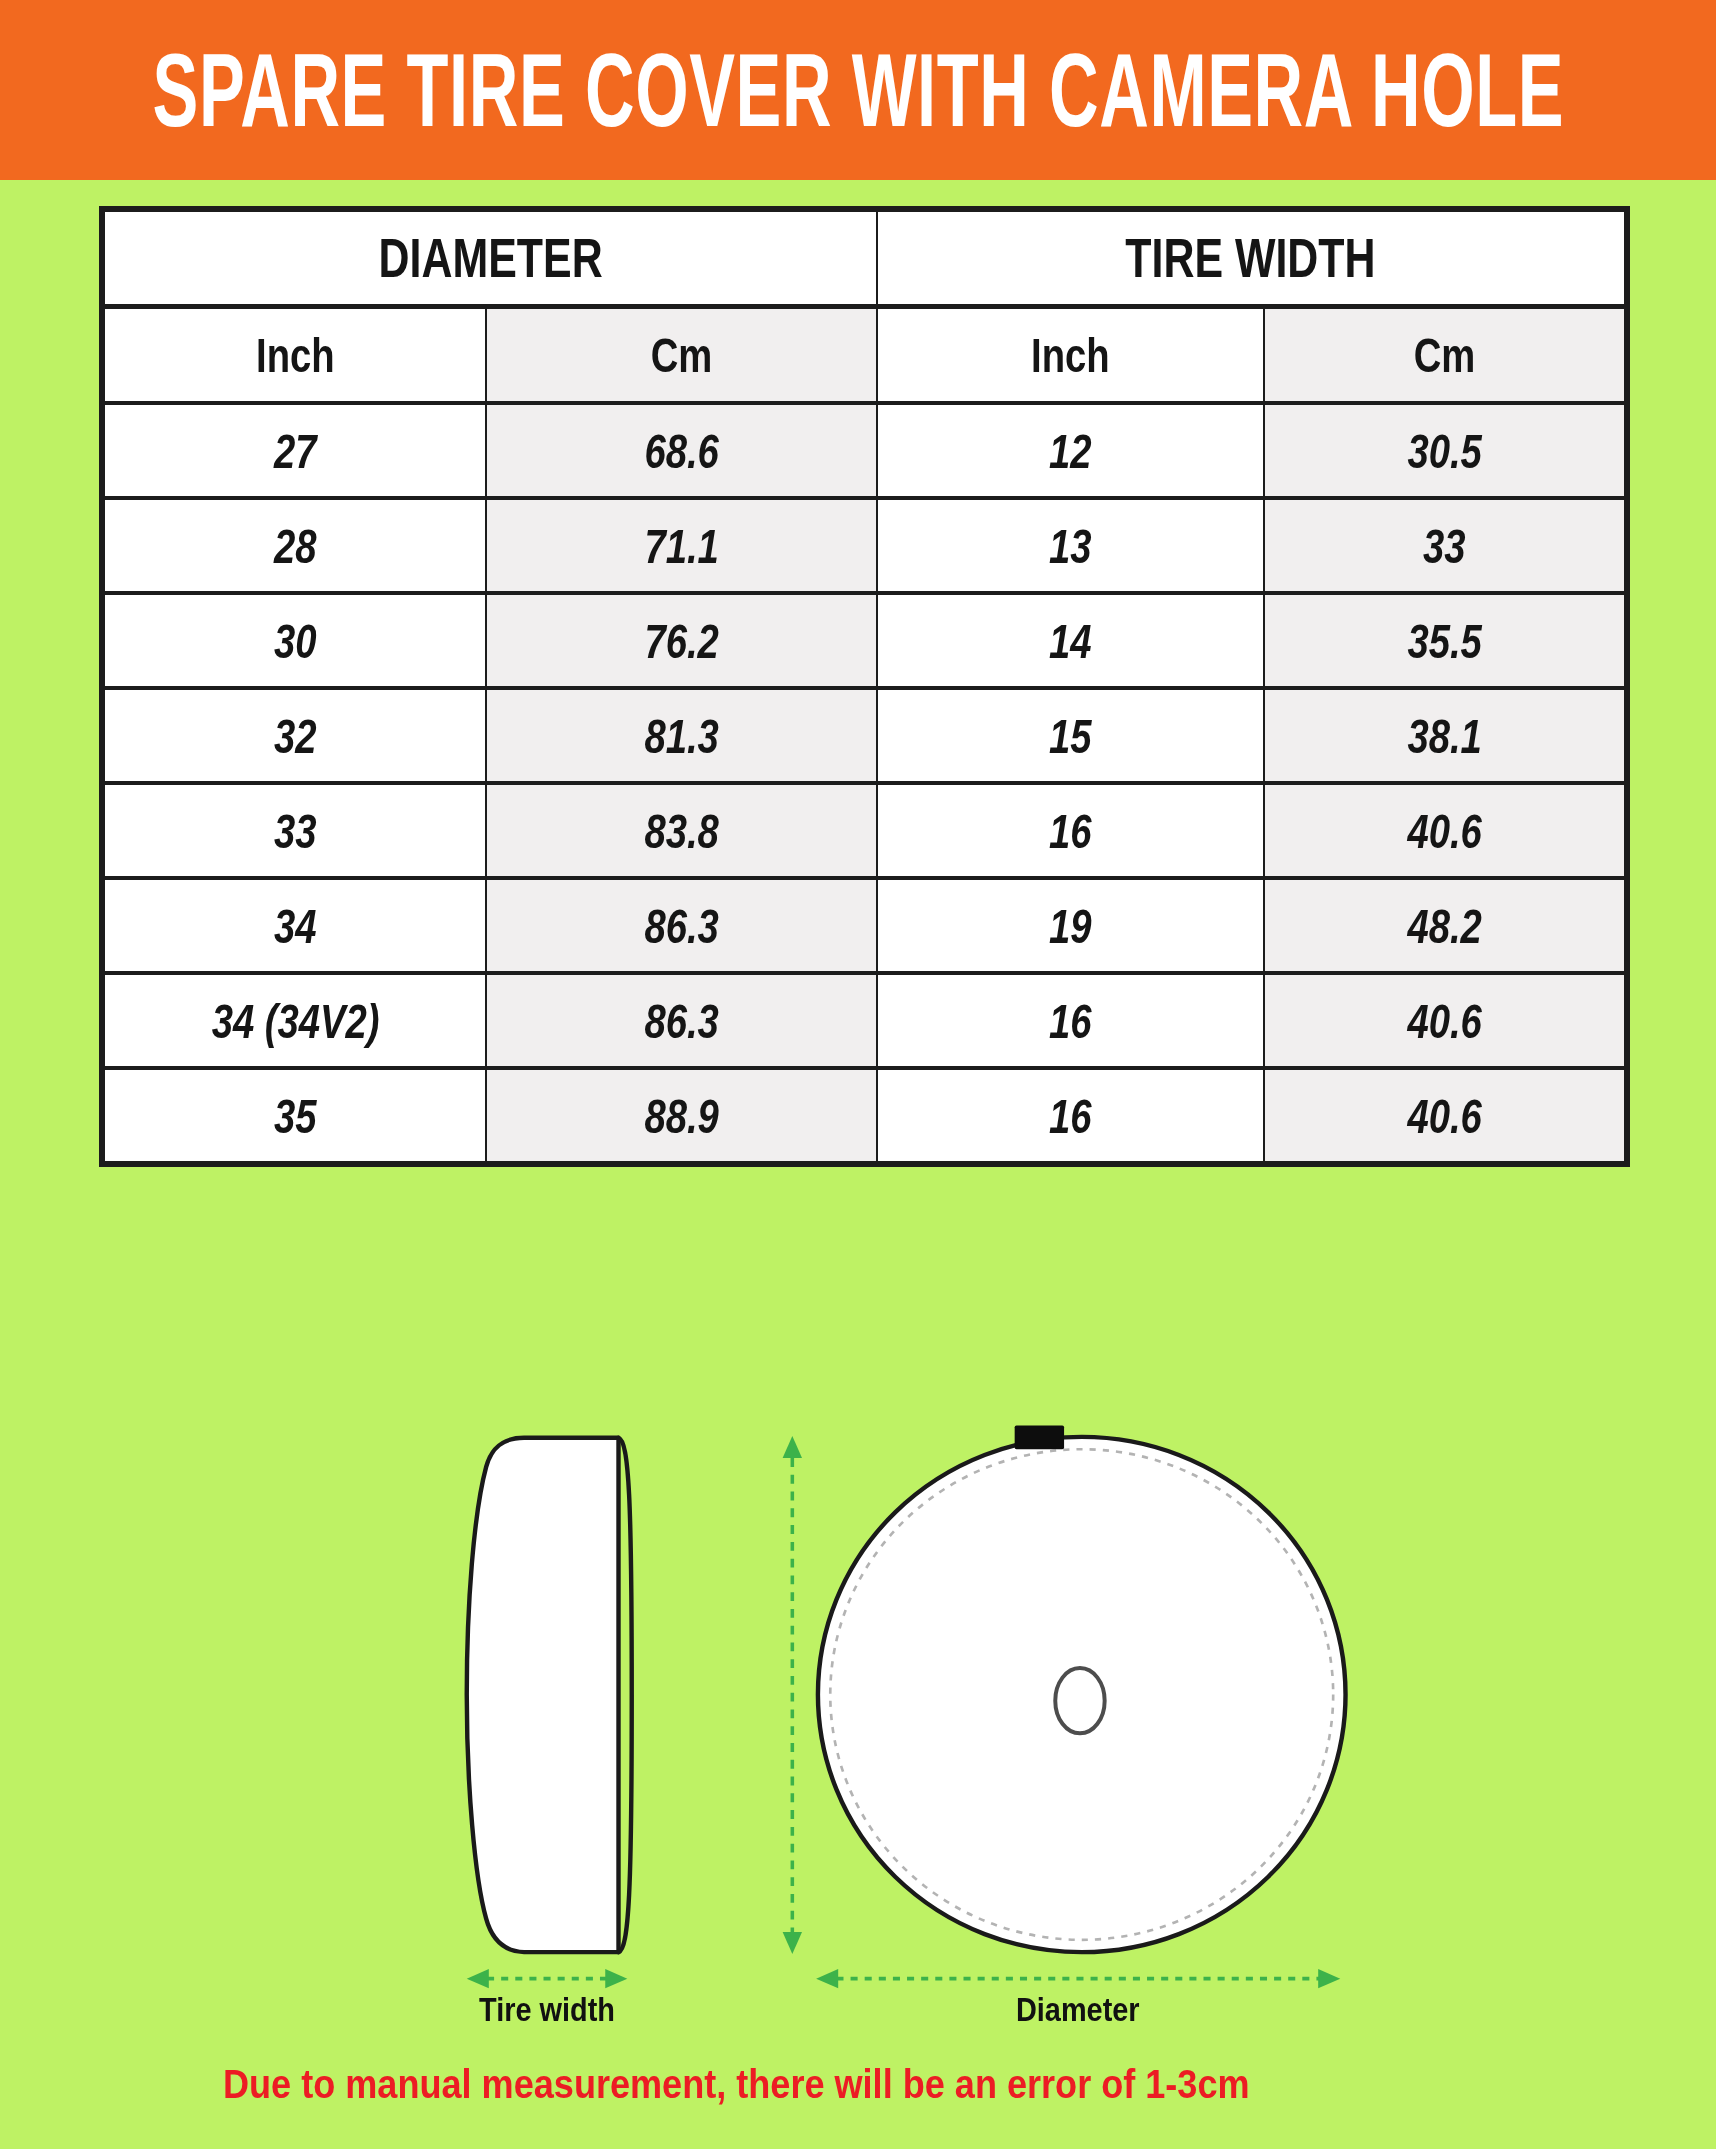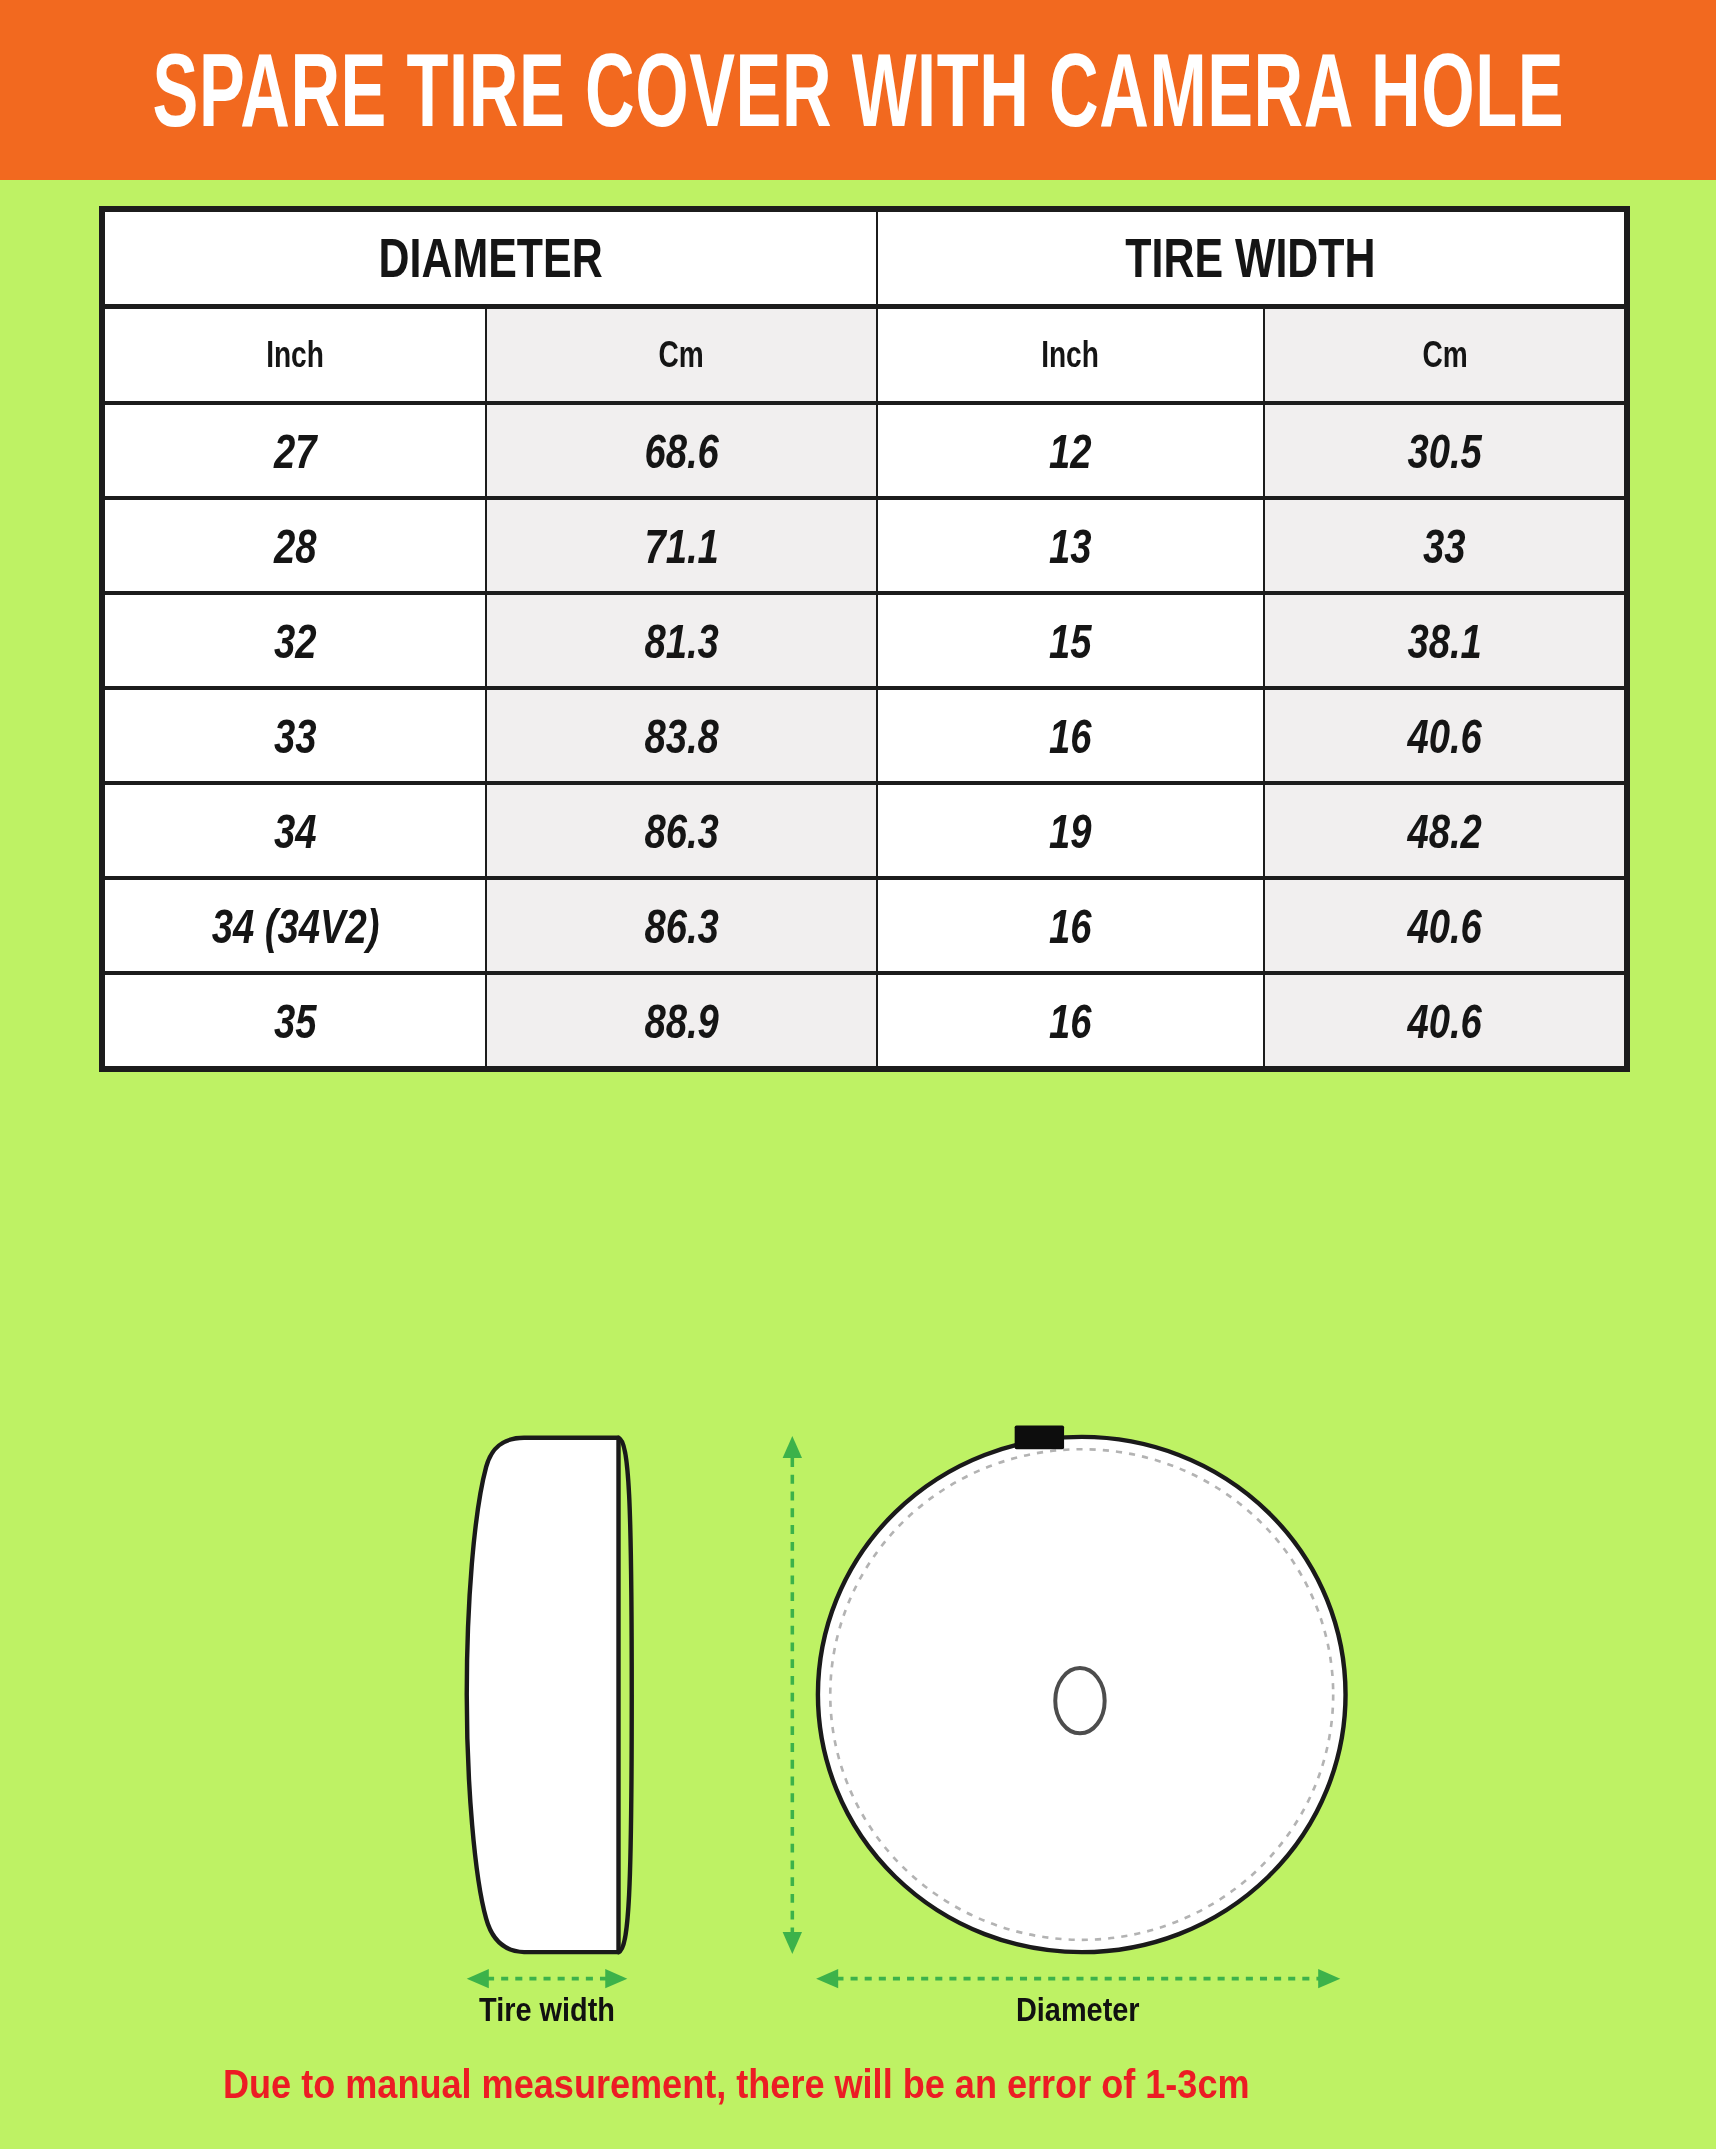--- a/index.html
+++ b/index.html
@@ -38,21 +38,21 @@
   table.size-table col.c4{width:23.8%;}
   table.size-table{border:6.2px solid #1c1c1c;}
   table.size-table th, table.size-table td{
     border:2.6px solid #1c1c1c;
     border-top-width:4.4px;border-bottom-width:4.4px;
     text-align:center;vertical-align:middle;
     color:#151515;
     padding:0;
   }
   tr.group-row th{height:92px;font-size:55px;border-bottom-width:5.3px;background:#ffffff;}
-  tr.unit-row th{height:92px;font-size:36px;}
+  tr.unit-row th{height:92px;font-size:49px;}
   tbody td{height:91px;font-size:49px;font-weight:700;font-style:italic;}
   .col-gray{background:#f1efef;}
   .col-white{background:#ffffff;}
   .cnd{
     display:inline-block;white-space:nowrap;
     transform:scaleX(0.78);transform-origin:center;
     font-weight:700;
   }
   
   svg.diagram{position:absolute;left:0;top:1412px;width:1717px;height:618px;}
@@ -106,20 +106,26 @@
         <td class="col-white"><span class="cnd">27</span></td>
         <td class="col-gray"><span class="cnd">68.6</span></td>
         <td class="col-white"><span class="cnd">12</span></td>
         <td class="col-gray"><span class="cnd">30.5</span></td>
       </tr>
       <tr>
         <td class="col-white"><span class="cnd">28</span></td>
         <td class="col-gray"><span class="cnd">71.1</span></td>
         <td class="col-white"><span class="cnd">13</span></td>
         <td class="col-gray"><span class="cnd">33</span></td>
+      </tr>
+      <tr>
+        <td class="col-white"><span class="cnd">30</span></td>
+        <td class="col-gray"><span class="cnd">76.2</span></td>
+        <td class="col-white"><span class="cnd">14</span></td>
+        <td class="col-gray"><span class="cnd">35.5</span></td>
       </tr>
       <tr>
         <td class="col-white"><span class="cnd">32</span></td>
         <td class="col-gray"><span class="cnd">81.3</span></td>
         <td class="col-white"><span class="cnd">15</span></td>
         <td class="col-gray"><span class="cnd">38.1</span></td>
       </tr>
       <tr>
         <td class="col-white"><span class="cnd">33</span></td>
         <td class="col-gray"><span class="cnd">83.8</span></td>

